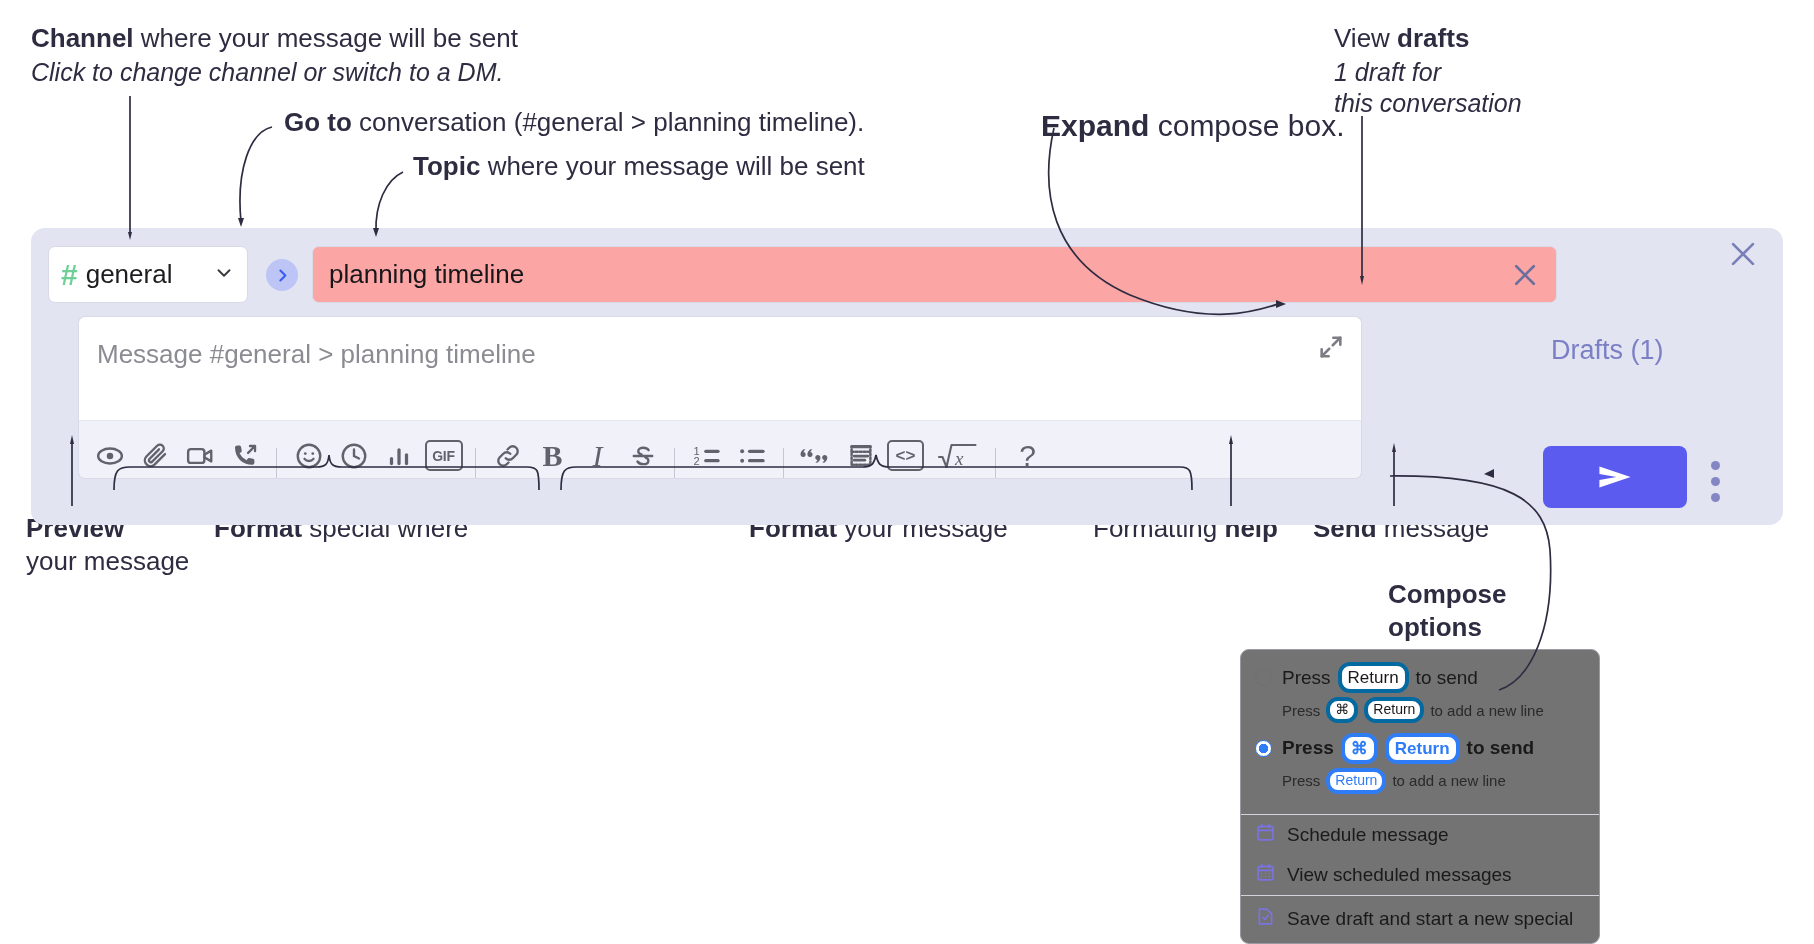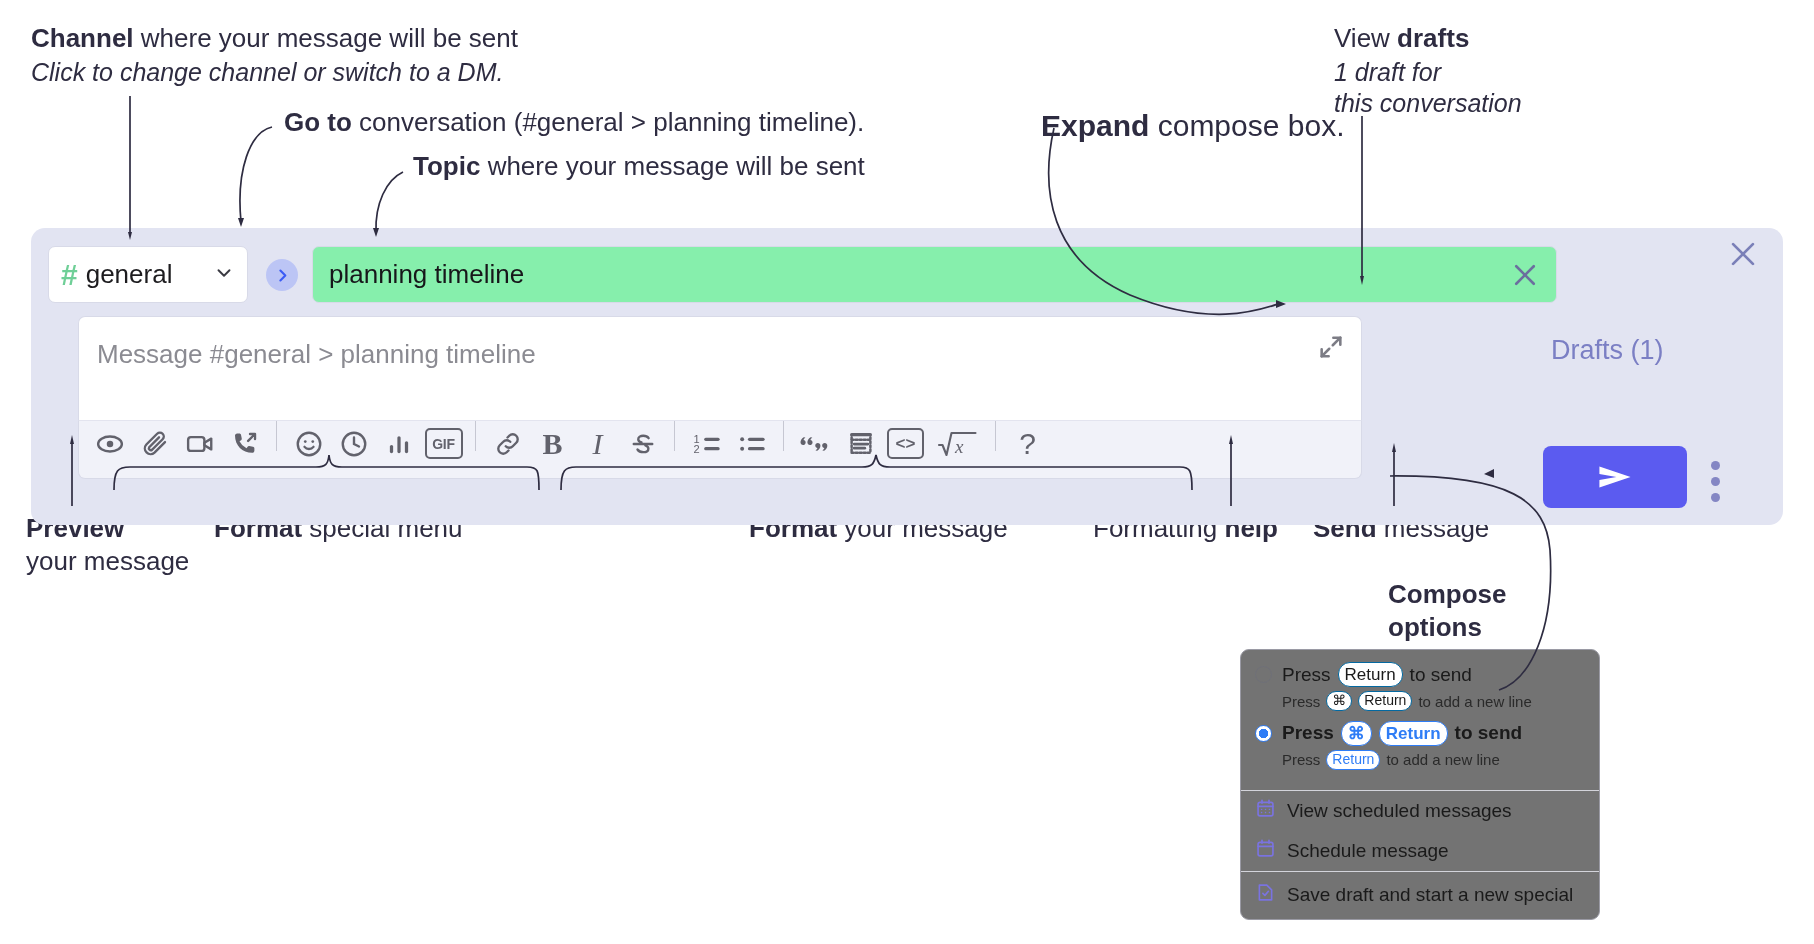--- a/index.html
+++ b/index.html
@@ -37,39 +37,39 @@
   .ch-name{font-size:26px;color:#1d1c1f;}
   .chev{margin-left:auto;display:block;}
 
   .goto-btn{
     position:absolute;left:235px;top:31px;width:32px;height:32px;border-radius:50%;
     background:#bcc5f5;display:flex;align-items:center;justify-content:center;cursor:pointer;
   }
 
   .topic-field{
     position:absolute;left:281px;top:18px;width:1245px;height:57px;
-    background:#86efac;border:1px solid #d8dae8;border-radius:7px;
+    background:#fca5a5;border:1px solid #d8dae8;border-radius:7px;
     display:flex;align-items:center;padding:0 14px 0 16px;box-sizing:border-box;
   }
   .topic-value{font-size:26px;color:#17171a;flex:1;}
   .topic-clear{width:34px;height:34px;display:flex;align-items:center;justify-content:center;cursor:pointer;}
 
   .msg-area{
     position:absolute;left:47px;top:88px;width:1284px;height:104px;
     background:#ffffff;border:1px solid #d8dae8;border-bottom:none;
     border-radius:7px 7px 0 0;box-sizing:border-box;
   }
   .msg-placeholder{position:absolute;left:18px;top:22px;font-size:26px;color:#8b8b92;}
   .expand-btn{position:absolute;right:14px;top:14px;width:32px;height:32px;display:flex;align-items:center;justify-content:center;cursor:pointer;}
 
   .toolbar{
     position:absolute;left:47px;top:192px;width:1284px;height:59px;
     background:#f1f2f9;border:1px solid #d8dae8;border-top:1px solid #e3e4ef;
     border-radius:0 0 7px 7px;box-sizing:border-box;
-    display:flex;align-items:flex-start;padding-left:8px;
+    display:flex;align-items:flex-end;padding-left:8px;
   }
   .tb{width:45px;height:45px;display:flex;align-items:center;justify-content:center;cursor:pointer;color:#62626c;}
   .tb svg{display:block;}
   .tb-sep{width:1px;height:30px;background:#c6c7d2;margin:0 9px;}
   .gif-box{border:2.5px solid #62626c;border-radius:5px;width:34px;height:27px;display:flex;align-items:center;justify-content:center;font-size:14px;font-weight:bold;letter-spacing:-0.3px;color:#62626c;}
   .code-box{border:2.5px solid #62626c;border-radius:5px;width:33px;height:27px;display:flex;align-items:center;justify-content:center;font-size:17px;font-weight:bold;color:#62626c;}
   .help-q{font-size:30px;color:#62626c;font-weight:normal;}
   .bold-g{font-size:30px;font-weight:bold;color:#62626c;font-family:"Liberation Serif",serif;}
   .ital-g{font-size:30px;font-style:italic;color:#62626c;font-family:"Liberation Serif",serif;}
 
@@ -92,21 +92,21 @@
   }
   .menu-sec{padding:12px 14px 10px 14px;}
   .mrow{display:flex;align-items:center;gap:10px;margin-bottom:4px;}
   .radio{width:17px;height:17px;border-radius:50%;border:1.6px solid #6f7078;box-sizing:border-box;flex:none;}
   .radio.on{border-color:#2f7df6;background:radial-gradient(circle, #2f7df6 0 4.8px, #ffffff 5px 100%);}
   .mtxt{font-size:19px;color:#1a1a1a;display:flex;align-items:center;gap:7px;}
   .mtxt.strong{font-weight:bold;}
   .sub{font-size:15px;color:#2a2a2a;display:flex;align-items:center;gap:6px;margin:0 0 10px 27px;}
   .key{
     display:inline-flex;align-items:center;justify-content:center;
-    border:1px solid #0369a1;border-radius:12px;background:#fff;
+    border:4px solid #0369a1;border-radius:12px;background:#fff;
     padding:1px 6px;font-size:17px;color:#1a1a1a;line-height:1.25;
   }
   .key.sm{font-size:14px;padding:0px 5px;}
   .key.blue{border-color:#2f7df6;color:#2f7df6;}
   .key.blue.b{font-weight:bold;}
   .menu-div{height:1px;background:#d3d4db;}
   .mitem{display:flex;align-items:center;gap:11px;padding:7px 14px;font-size:19px;color:#1a1a1a;cursor:pointer;}
   .mitem:first-child{padding-top:11px;}
 </style>
 </head>
@@ -144,21 +144,21 @@
   </div>
 
   <div class="anno" style="left:26px;top:512px;font-size:26px;">
     <b>Preview</b>
   </div>
   <div class="anno" style="left:26px;top:545px;font-size:26px;">
     <span>your message</span>
   </div>
 
   <div class="anno" style="left:214px;top:512px;font-size:26px;">
-    <b>Format</b><span> special menu</span>
+    <b>Format</b><span> special where</span>
   </div>
 
   <div class="anno" style="left:749px;top:512px;font-size:26px;">
     <b>Format</b><span> your message</span>
   </div>
 
   <div class="anno" style="left:1093px;top:512px;font-size:26px;">
     <span>Formatting </span><b>help</b>
   </div>
 
@@ -387,20 +387,32 @@
       </div>
       <div class="sub">
         <span>Press </span>
           <span class="key sm blue">Return</span>
           <span> to add a new line</span>
       </div>
 
     </div>
 
     <div class="menu-div"></div>
+
+    <div class="mitem">
+      <span>
+        <svg width="21" height="21" viewBox="0 0 24 24" fill="none" stroke="#7a73e0" stroke-width="1.9" stroke-linecap="round">
+            <rect x="3.5" y="5" width="17" height="15.5" rx="2.2"></rect>
+            <line x1="3.5" y1="9.5" x2="20.5" y2="9.5"></line>
+            <line x1="8" y1="2.8" x2="8" y2="6"></line>
+            <line x1="16" y1="2.8" x2="16" y2="6"></line>
+          </svg>
+      </span>
+      <span>Schedule message</span>
+    </div>
 
     <div class="mitem">
       <span>
         <svg width="21" height="21" viewBox="0 0 24 24" fill="none" stroke="#7a73e0" stroke-width="1.9" stroke-linecap="round">
             <rect x="3.5" y="5" width="17" height="15.5" rx="2.2"></rect>
             <line x1="3.5" y1="9.5" x2="20.5" y2="9.5"></line>
             <line x1="8" y1="2.8" x2="8" y2="6"></line>
             <line x1="16" y1="2.8" x2="16" y2="6"></line>
             <g stroke-width="1.7">
               <line x1="7.5" y1="13" x2="7.6" y2="13"></line>
@@ -408,32 +420,20 @@
               <line x1="16.5" y1="13" x2="16.6" y2="13"></line>
               <line x1="7.5" y1="16.6" x2="7.6" y2="16.6"></line>
               <line x1="12" y1="16.6" x2="12.1" y2="16.6"></line>
               <line x1="16.5" y1="16.6" x2="16.6" y2="16.6"></line>
             </g>
           </svg>
       </span>
       <span>View scheduled messages</span>
     </div>
 
-    <div class="mitem">
-      <span>
-        <svg width="21" height="21" viewBox="0 0 24 24" fill="none" stroke="#7a73e0" stroke-width="1.9" stroke-linecap="round">
-            <rect x="3.5" y="5" width="17" height="15.5" rx="2.2"></rect>
-            <line x1="3.5" y1="9.5" x2="20.5" y2="9.5"></line>
-            <line x1="8" y1="2.8" x2="8" y2="6"></line>
-            <line x1="16" y1="2.8" x2="16" y2="6"></line>
-          </svg>
-      </span>
-      <span>Schedule message</span>
-    </div>
-
     <div class="menu-div"></div>
 
     <div class="mitem" style="padding-top:10px;padding-bottom:11px;">
       <span>
         <svg width="21" height="21" viewBox="0 0 24 24" fill="none" stroke="#7a73e0" stroke-width="1.9" stroke-linecap="round" stroke-linejoin="round">
             <path d="M5 3.5h8.5L19 9v11.5H5z"></path>
             <polyline points="9 13 11.3 15.3 15.3 10.6"></polyline>
           </svg>
       </span>
       <span>Save draft and start a new special</span>

